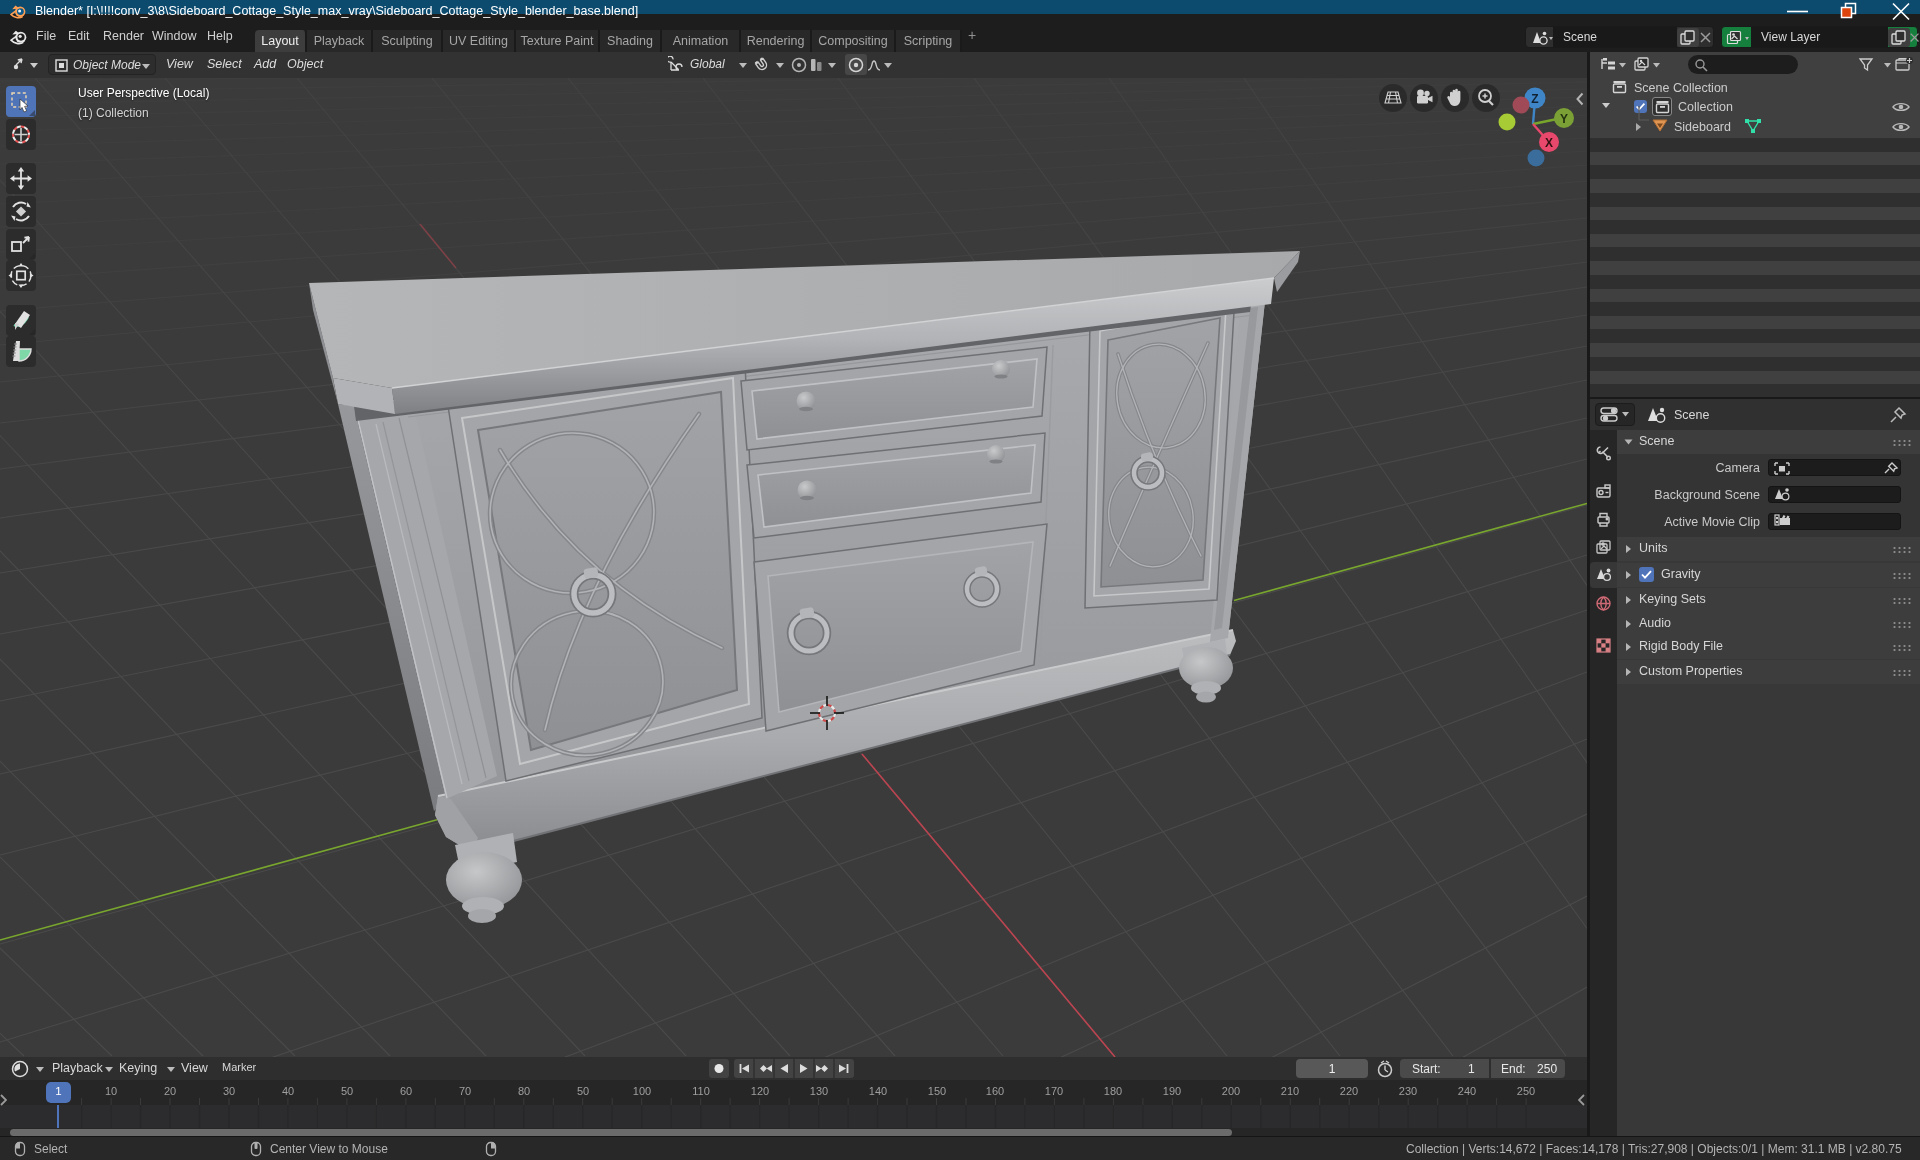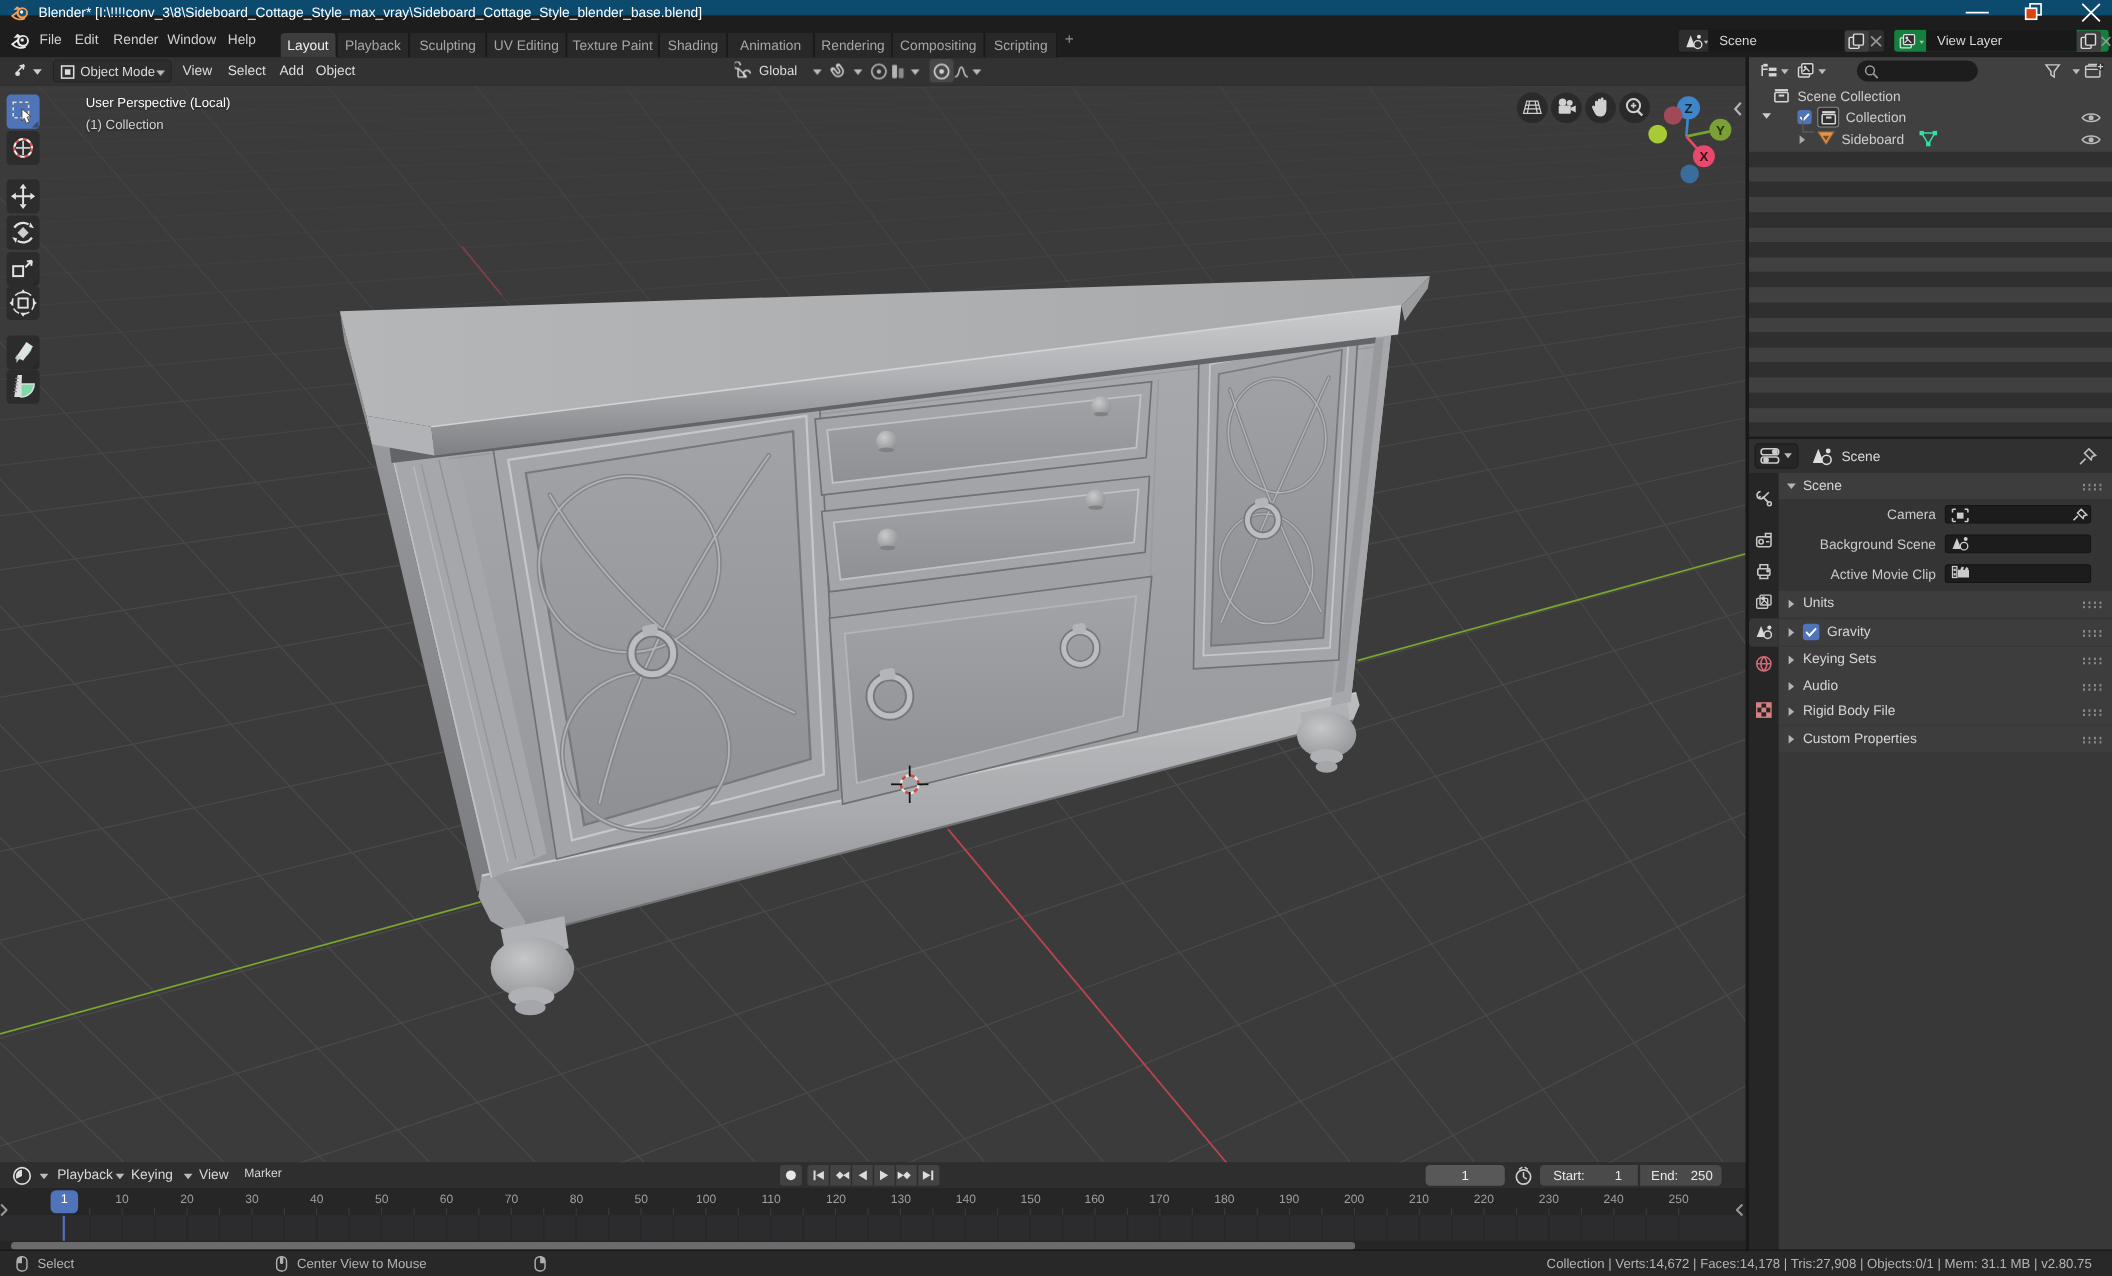--- a/index.html
+++ b/index.html
@@ -6,21 +6,21 @@
 #root{position:relative;width:1920px;height:1160px;}
 span,.menuitem,.wtab,.vhitem,.rnum,.plabel,.ttext,.sechead .lbl{will-change:opacity;}
 .abs{position:absolute;}
 #titlebar{left:0;top:0;width:1920px;height:14px;background:#0c4a6e;color:#fff;font-size:12.5px;padding-left:27px;}
 #titlebar .ttext{position:absolute;left:35px;top:4px;letter-spacing:0px;}
 #topbar{left:0;top:23px;width:1920px;height:29px;background:#1d1d1d;color:#cfcfcf;font-size:12.5px;}
 .menuitem{position:absolute;top:6px;color:#d0d0d0;}
 .wtab{position:absolute;top:7px;height:22px;line-height:22px;text-align:center;color:#a6a6a6;
  background:#282828;border-right:2px solid #1a1a1a;font-size:12.5px;}
 .wtab.active{background:#3d3d3d;color:#efefef;border-radius:4px 4px 0 0;}
-#vheader{left:0;top:52px;width:1587px;height:26px;background:#323232;color:#d8d8d8;font-size:12.5px;}
+#vheader{left:0;top:52px;width:1587px;height:26px;background:#323232;color:#d8d8d8;font-size:12.5px;font-style:italic;}
 .vhitem{position:absolute;top:5px;color:#dcdcdc;}
 .widget{position:absolute;background:#2d2d2d;border:1px solid #232323;border-radius:4px;color:#dddddd;font-size:12px;}
 #viewport{left:0;top:78px;width:1587px;height:979px;background:#3b3b3b;overflow:hidden;}
 #timeline{left:0;top:1057px;width:1587px;height:80px;background:#2e2e2e;overflow:hidden;}
 #tl-ruler{position:absolute;left:0;top:23px;width:1587px;height:25px;background:#262626;}
 #tl-tracks{position:absolute;left:0;top:48px;width:1587px;height:24px;background:#2c2c2e;}
 #tl-scroll{position:absolute;left:0;top:71px;width:1587px;height:9px;background:#262626;}
 .rnum{position:absolute;top:5px;font-size:11px;color:#9f9f9f;transform:translateX(-50%);}
 #outliner{left:1590px;top:52px;width:330px;height:345px;background:#404040;font-size:12.5px;color:#cccccc;overflow:hidden;}
 #props{left:1590px;top:399px;width:330px;height:738px;background:#383838;font-size:12.5px;color:#cccccc;overflow:hidden;}

